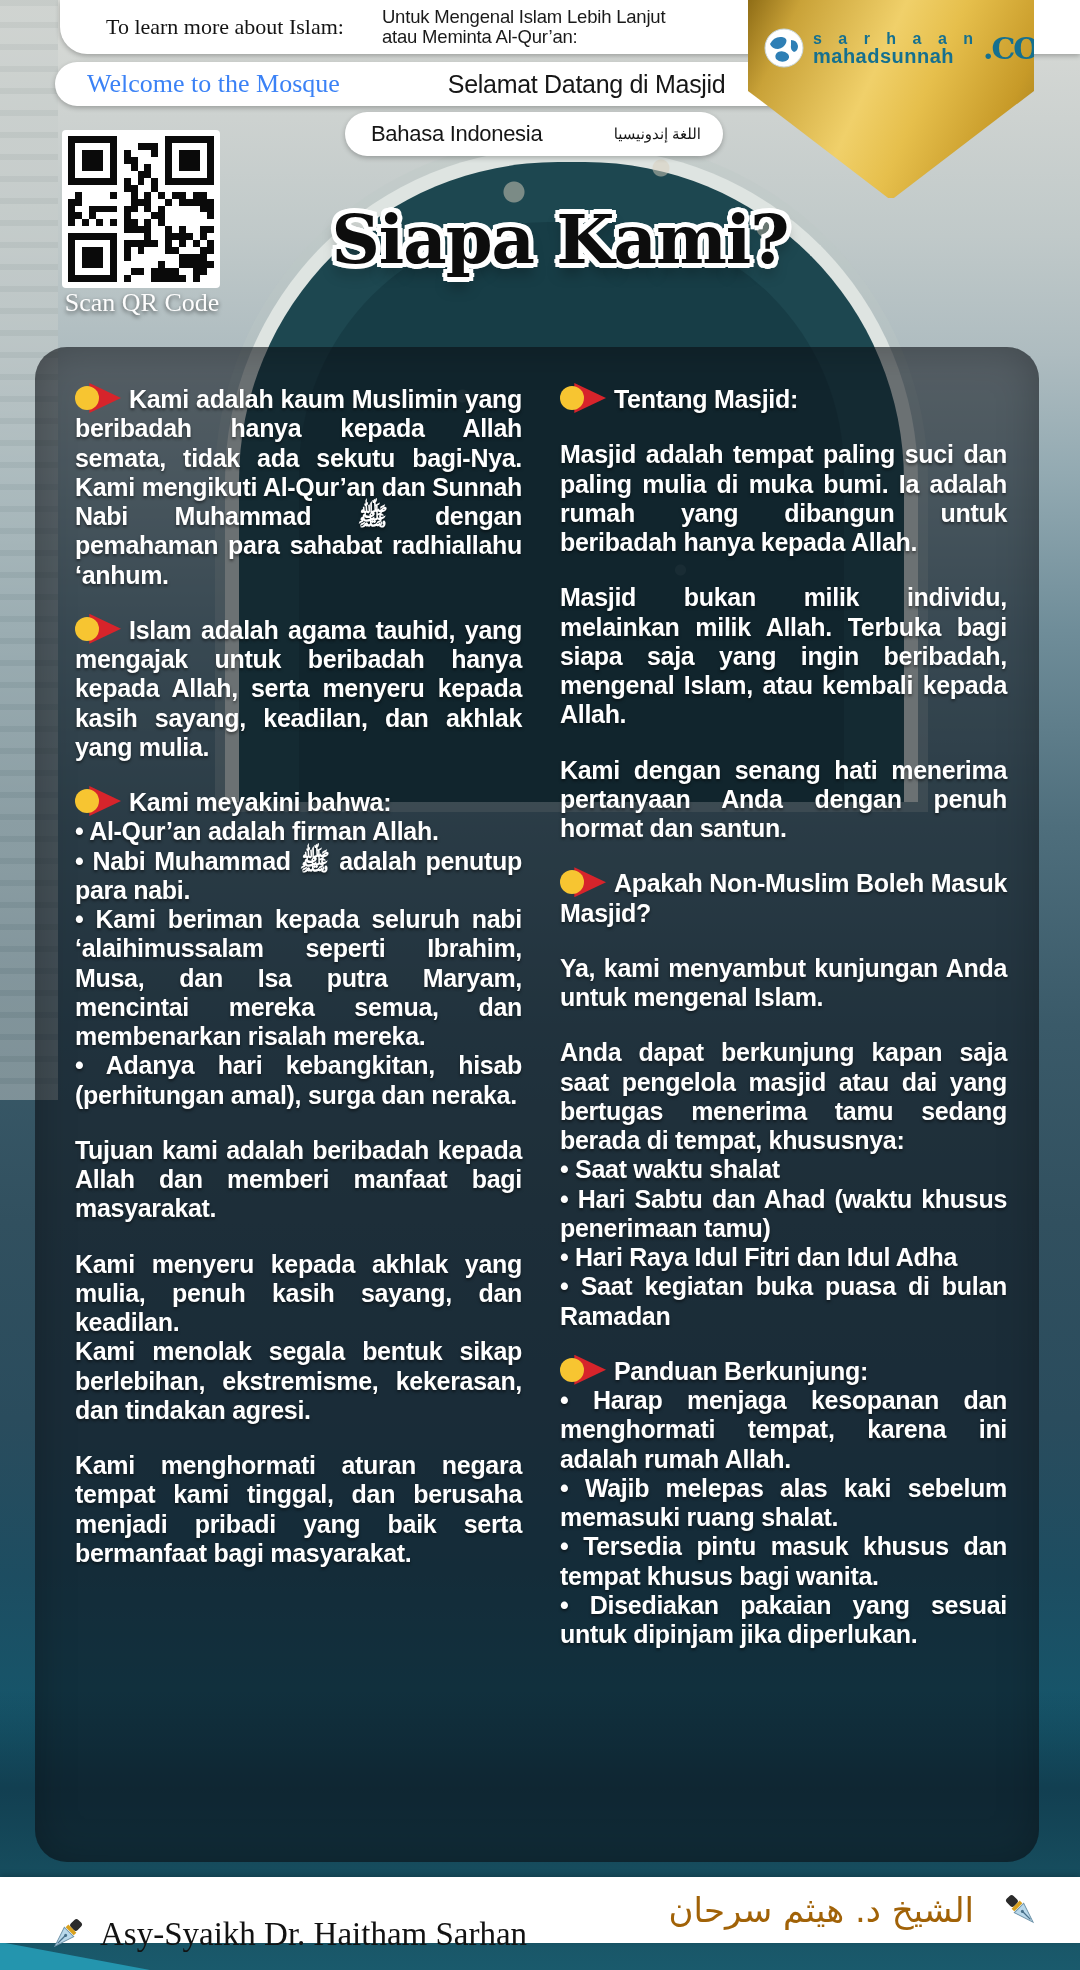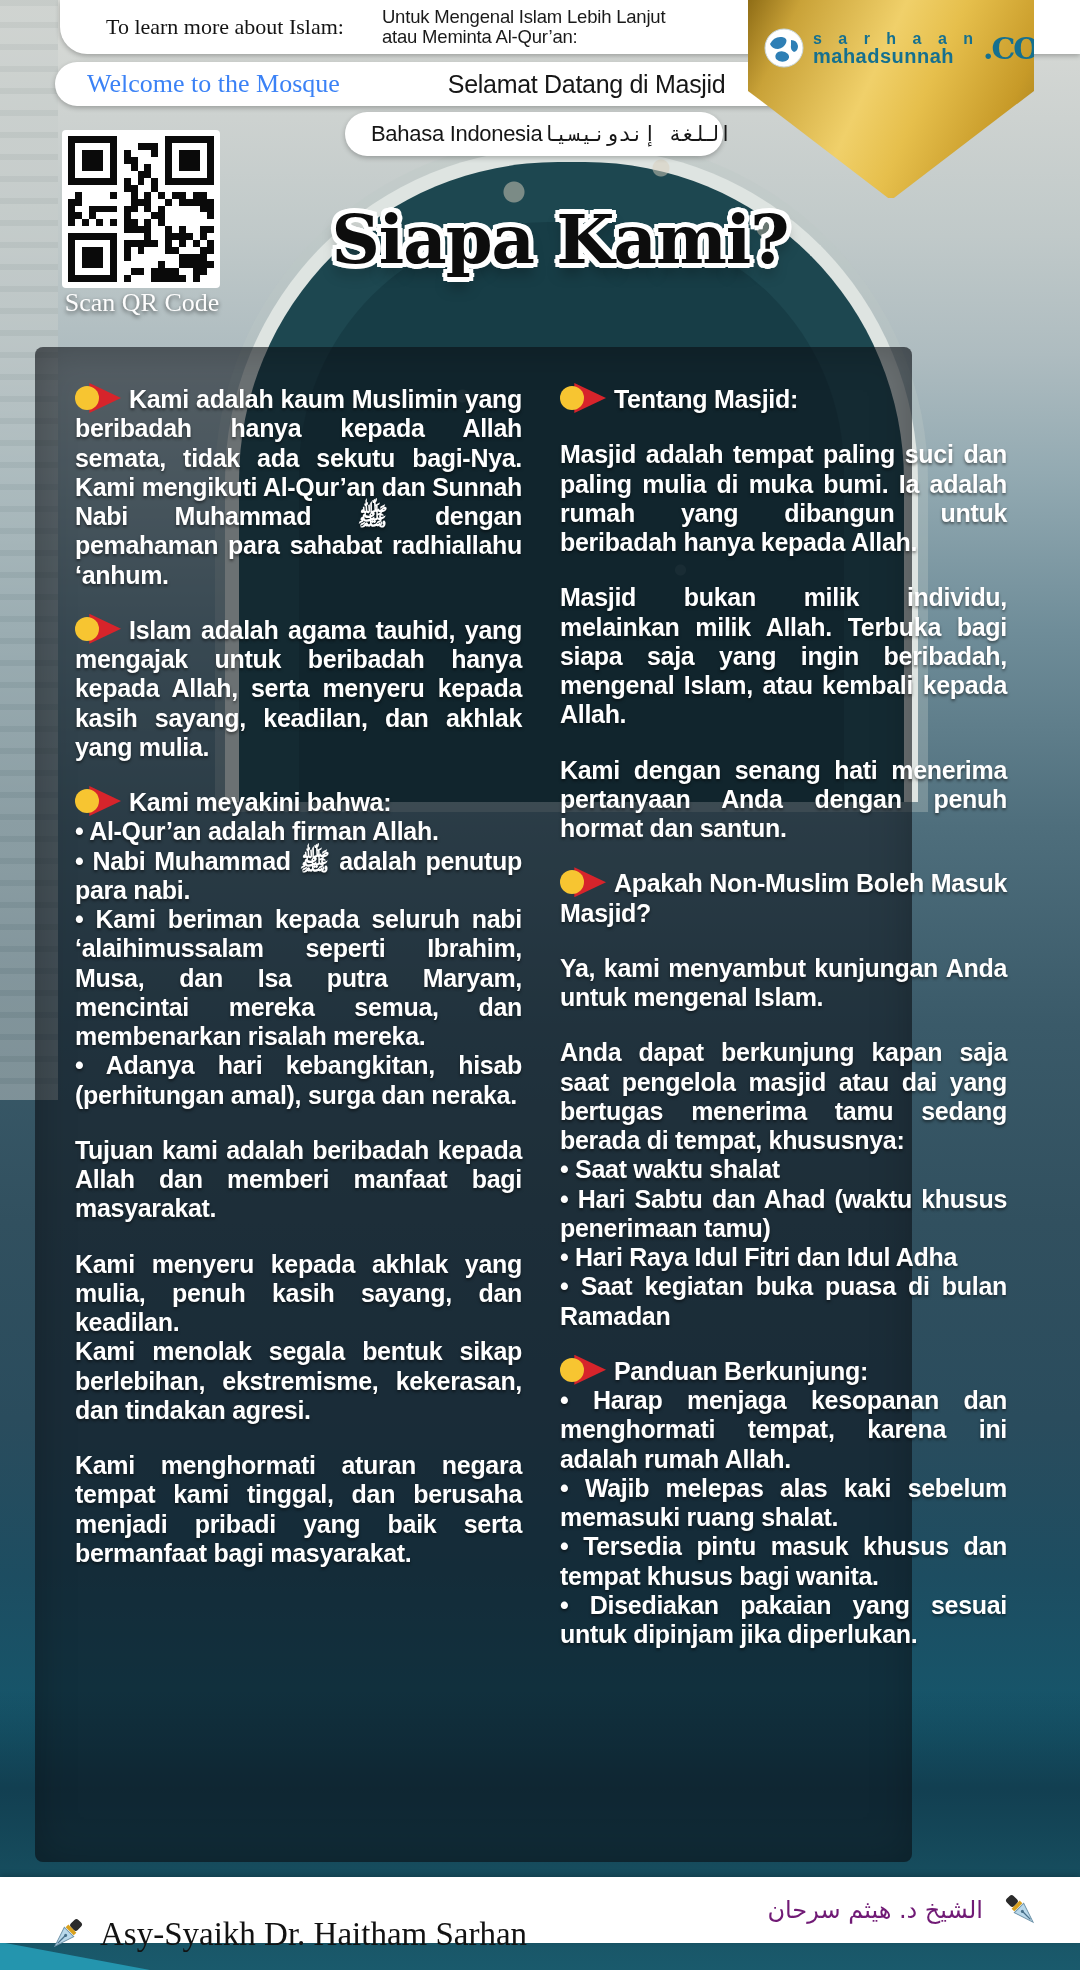--- a/index.html
+++ b/index.html
@@ -33,21 +33,21 @@
   
   .bar{position:absolute;background:#fff;box-shadow:0 2px 5px rgba(0,0,0,.25);display:flex;align-items:center;}
   #bar1{left:60px;top:0;width:1020px;height:54px;border-radius:0 0 0 27px;}
   #bar1 .en{font-family:"Liberation Serif",serif;font-size:22px;color:#141414;margin-left:46px;white-space:nowrap;}
   #bar1 .id{font-size:18.5px;line-height:20px;color:#1a1a1a;margin-left:38px;letter-spacing:-0.2px;}
   #bar2{left:55px;top:62px;width:890px;height:44px;border-radius:24px;}
   #bar2 .en{font-family:"Liberation Serif",serif;font-size:26px;color:#3b82f6;margin-left:32px;white-space:nowrap;}
   #bar2 .id{font-size:25px;color:#161616;margin-left:108px;letter-spacing:-0.3px;white-space:nowrap;}
   #bar3{left:345px;top:112px;width:378px;height:44px;border-radius:24px;justify-content:space-between;}
   #bar3 .id{font-size:22px;color:#161616;margin-left:26px;letter-spacing:-0.3px;white-space:nowrap;}
-  #bar3 .ar{font-size:21px;color:#161616;margin-right:22px;white-space:nowrap;font-family:Liberation Mono, monospace;}
+  #bar3 .ar{font-size:15px;color:#161616;margin-right:22px;white-space:nowrap;font-family:Liberation Serif, serif;}
   
   #ribbon{position:absolute;left:748px;top:0;width:286px;height:202px;
     clip-path:polygon(0 0,100% 0,100% 45%,51% 98%,49% 98%,0 45%);
     background:linear-gradient(115deg,#8f6d16 0%,#c9a238 14%,#f0d06a 42%,#e6bf4c 58%,#c79a28 82%,#96731a 100%);
     filter:drop-shadow(0 3px 4px rgba(0,0,0,.35));}
   #ribbon .inner{position:absolute;left:4px;top:0;right:4px;height:96px;border-radius:0 0 14px 14px;display:flex;align-items:center;}
   .logo-globe{width:40px;height:40px;margin-left:12px;flex:0 0 auto;}
   .logo-text{margin-left:9px;line-height:1;}
   .logo-l1{color:#15708f;font-weight:bold;font-size:16px;letter-spacing:6px;white-space:nowrap;}
   .logo-l2{color:#15708f;font-weight:bold;font-size:20px;letter-spacing:0.5px;white-space:nowrap;margin-top:-1px;}
@@ -55,42 +55,42 @@
   
   #qr-box{position:absolute;left:62px;top:130px;width:158px;height:158px;background:#fff;border-radius:4px;padding:6px;box-sizing:border-box;}
   #qr-caption{position:absolute;left:52px;top:288px;width:180px;text-align:center;
     font-family:"Liberation Serif",serif;font-size:26px;color:#fdfdfd;text-shadow:0 2px 4px rgba(0,0,0,.6);}
   
   #title{position:absolute;left:300px;top:200px;width:520px;text-align:center;
     font-family:"DejaVu Serif",serif;font-weight:bold;font-size:67px;color:#0d0d0d;letter-spacing:-1px;
     text-shadow:-4px -4px 0 #fff,4px -4px 0 #fff,-4px 4px 0 #fff,4px 4px 0 #fff,
        -5px 0 0 #fff,5px 0 0 #fff,0 -5px 0 #fff,0 5px 0 #fff,0 10px 14px rgba(0,0,0,.35);}
   
-  #panel{position:absolute;left:35px;top:347px;width:877px;height:1515px;border-radius:8px;
+  #panel{position:absolute;left:35px;top:347px;width:1004px;height:1515px;border-radius:32px;
     background:rgba(13,19,26,0.55);box-shadow:0 0 40px rgba(0,0,0,.25) inset;}
   .col{position:absolute;top:38px;width:447px;color:#fff;font-size:25px;font-weight:bold;
     line-height:1.17;letter-spacing:-0.3px;text-align:justify;text-shadow:0 2px 3px rgba(0,0,0,.5);}
   #col-left{left:40px;}
   #col-right{left:525px;}
   .blk{margin:0 0 26px 0;}
   .blk.tight{margin-bottom:0;}
   .blk.li{margin-bottom:0;}
   .blk.li.gap{margin-bottom:26px;}
   .blk.li::before{content:"•  ";}
   .bullet{display:inline-block;position:relative;width:46px;height:26px;vertical-align:-3px;margin-right:8px;}
   .b-tri{position:absolute;left:10px;top:-2px;width:36px;height:30px;background:#d7242b;
     clip-path:polygon(12% 0,100% 50%,12% 100%);}
   .b-dot{position:absolute;left:0;top:1px;width:24px;height:24px;border-radius:50%;background:#f7c531;}
   
   #footer{position:absolute;left:0;top:1877px;width:1080px;height:66px;background:#fff;
     display:flex;align-items:center;justify-content:space-between;box-shadow:0 -2px 6px rgba(0,0,0,.2);}
   .foot-left{display:flex;align-items:center;margin-left:48px;margin-top:48px;}
   .foot-right{display:flex;align-items:center;margin-right:40px;}
   .foot-name{font-family:"Liberation Serif",serif;font-size:33px;color:#121212;margin-left:14px;white-space:nowrap;}
-  .foot-ar{font-family:"DejaVu Sans",sans-serif;font-size:24px;color:#701a75;margin-right:19px;white-space:nowrap;}
+  .foot-ar{font-family:"DejaVu Sans",sans-serif;font-size:34px;color:#a16207;margin-right:28px;white-space:nowrap;}
   .pen{width:38px;height:38px;}
 </style>
 </head>
 <body>
 
 <div id="poster">
 
   <div class="bg-strip-left"></div>
   <div class="bg-arch">
     <div class="bg-arch-inner"></div>

